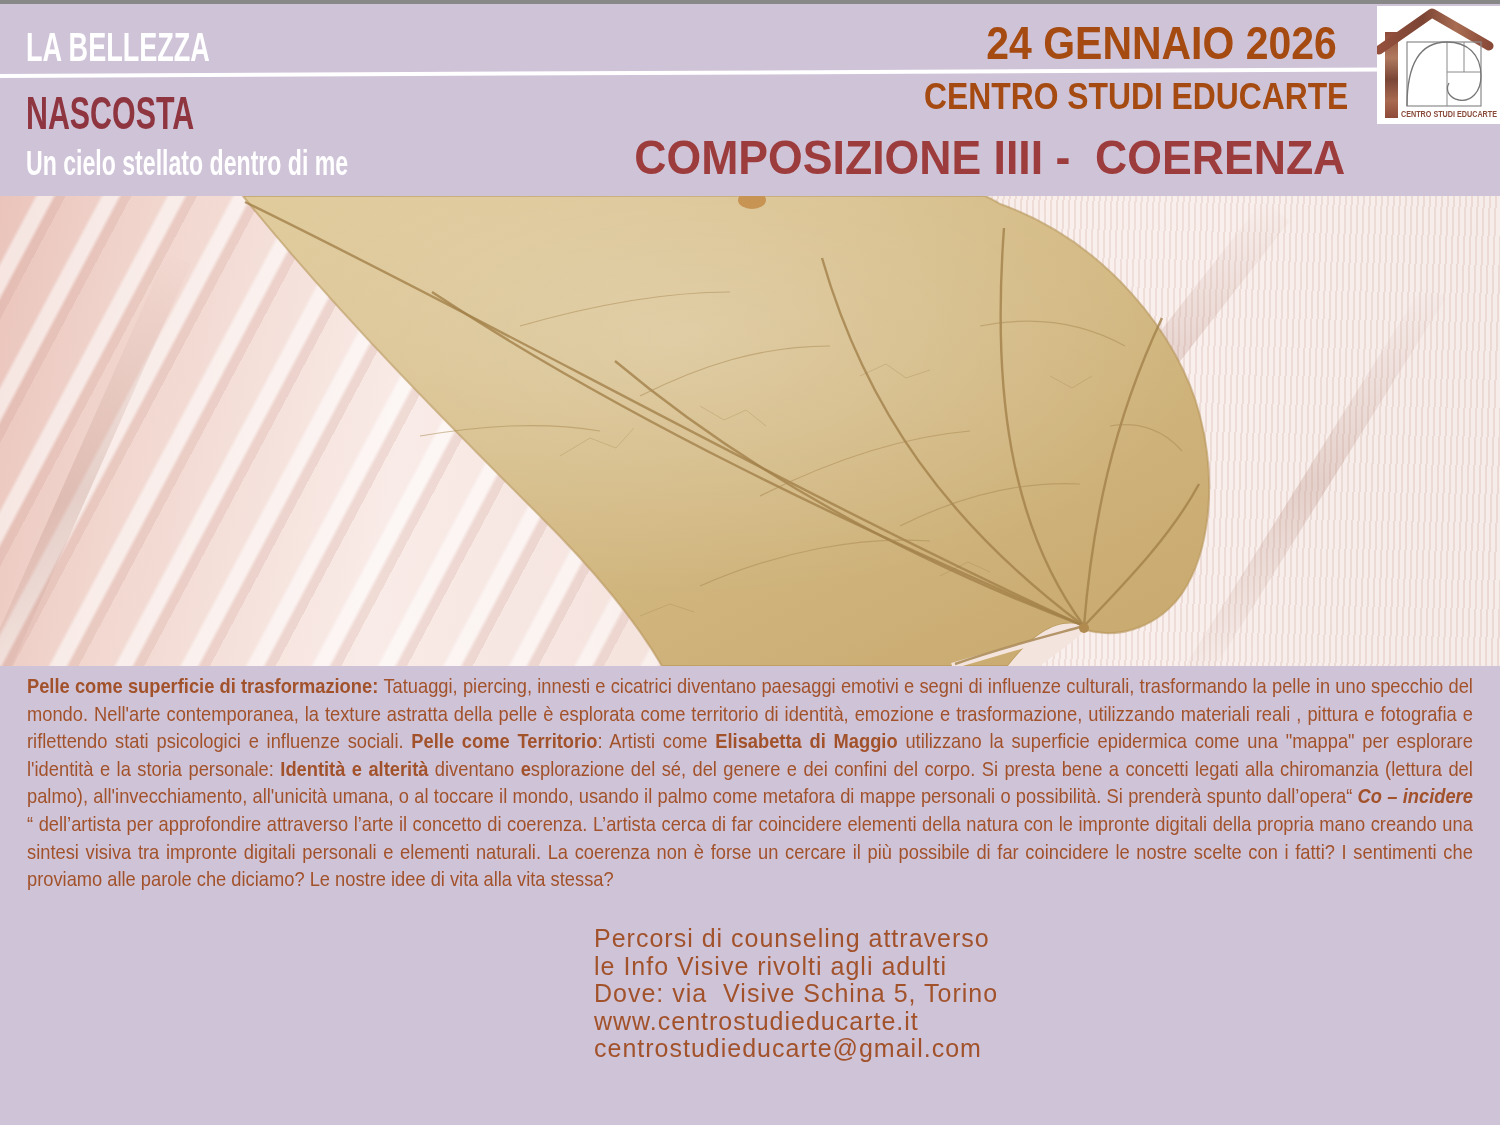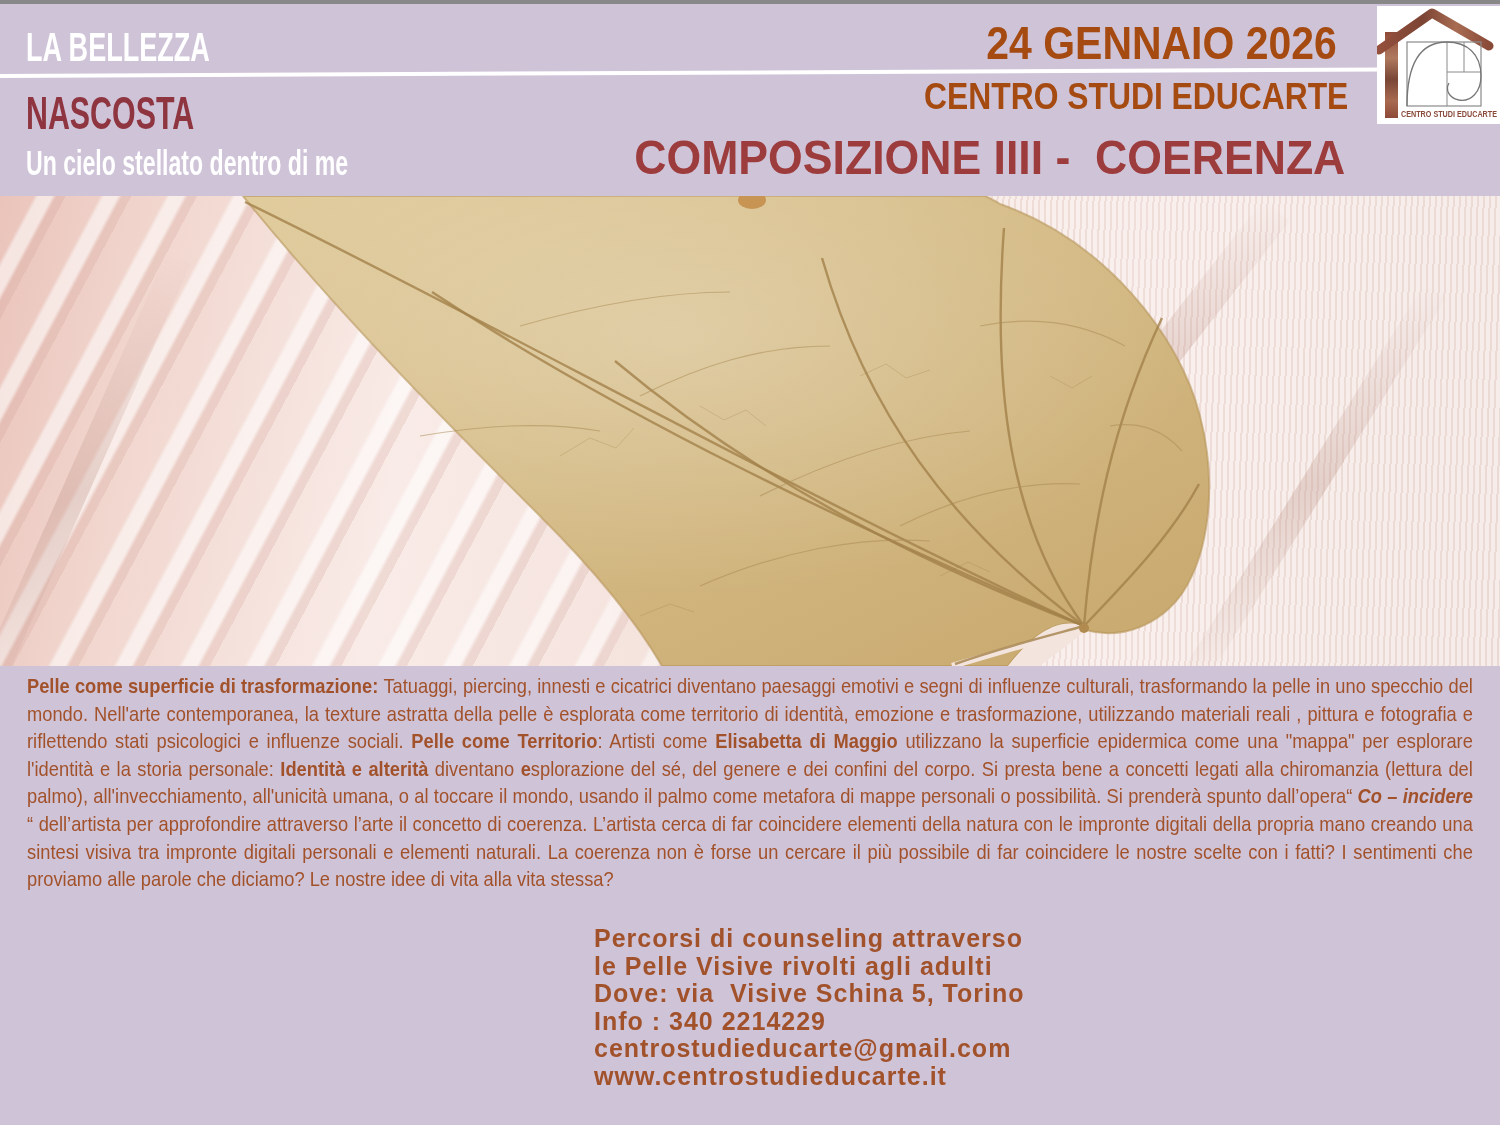--- a/index.html
+++ b/index.html
@@ -53,21 +53,21 @@
   
   .article{
     position:absolute;left:27px;top:668px;width:1660px;
     transform:scaleX(.871);transform-origin:left top;
     font-size:21px;line-height:27.6px;color:var(--body-brown);
     text-align:justify;margin:0;
   }
   
   .contact{
     position:absolute;left:594px;top:921px;
-    font-size:25px;font-weight:bold;color:var(--body-brown);
+    font-size:25px;font-weight:normal;color:var(--body-brown);
     line-height:27.6px;letter-spacing:1px;
   }
   .contact-line{white-space:pre;}
 </style>
 </head>
 <body>
 
 <div class="page">
 
   <div class="hdr t-la">LA BELLEZZA</div>
@@ -173,20 +173,19 @@
 
       <circle cx="1084" cy="432" r="5" fill="#b08a4e"></circle>
       <ellipse cx="752" cy="4" rx="14" ry="9" fill="#c79454"></ellipse>
     </svg>
   </div>
 
   <p class="article"><span style="font-weight: bold;">Pelle come superficie di trasformazione: </span><span>Tatuaggi, piercing, innesti e cicatrici diventano paesaggi emotivi e segni di influenze culturali, trasformando la pelle in uno specchio del mondo. Nell'arte contemporanea, la texture astratta della pelle è esplorata come territorio di identità, emozione e trasformazione, utilizzando materiali reali , pittura e fotografia e riflettendo stati psicologici e influenze sociali. </span><span style="font-weight: bold;">Pelle come Territorio</span><span>: Artisti come </span><span style="font-weight: bold;">Elisabetta di Maggio</span><span> utilizzano la superficie epidermica come una "mappa" per esplorare l'identità e la storia personale: </span><span style="font-weight: bold;">Identità e alterità</span><span> diventano </span><span style="font-weight: bold;">e</span><span>splorazione del sé, del genere e dei confini del corpo. Si presta bene a concetti legati alla chiromanzia (lettura del palmo), all'invecchiamento, all'unicità umana, o al toccare il mondo, usando il palmo come metafora di mappe personali o possibilità. Si prenderà spunto dall’opera“ </span><span style="font-weight: bold; font-style: italic;">Co – incidere</span><span> “ dell’artista per approfondire attraverso l’arte il concetto di coerenza. L’artista cerca di far coincidere elementi della natura con le impronte digitali della propria mano creando una sintesi visiva tra impronte digitali personali e elementi naturali. La coerenza non è forse un cercare il più possibile di  far coincidere le nostre scelte con i fatti? I sentimenti che proviamo alle parole che diciamo? Le nostre idee di vita alla vita stessa?</span></p>
 
   <div class="contact">
       <div class="contact-line">Percorsi di counseling attraverso</div>
-      <div class="contact-line">le Pelle Visive rivolti agli adulti</div>
+      <div class="contact-line">le Info Visive rivolti agli adulti</div>
       <div class="contact-line">Dove: via  Visive Schina 5, Torino</div>
-      <div class="contact-line">Info : 340 2214229</div>
+      <div class="contact-line">www.centrostudieducarte.it</div>
       <div class="contact-line">centrostudieducarte@gmail.com</div>
-      <div class="contact-line">www.centrostudieducarte.it</div>
     </div>
 
 </div>
 
 </body></html>

